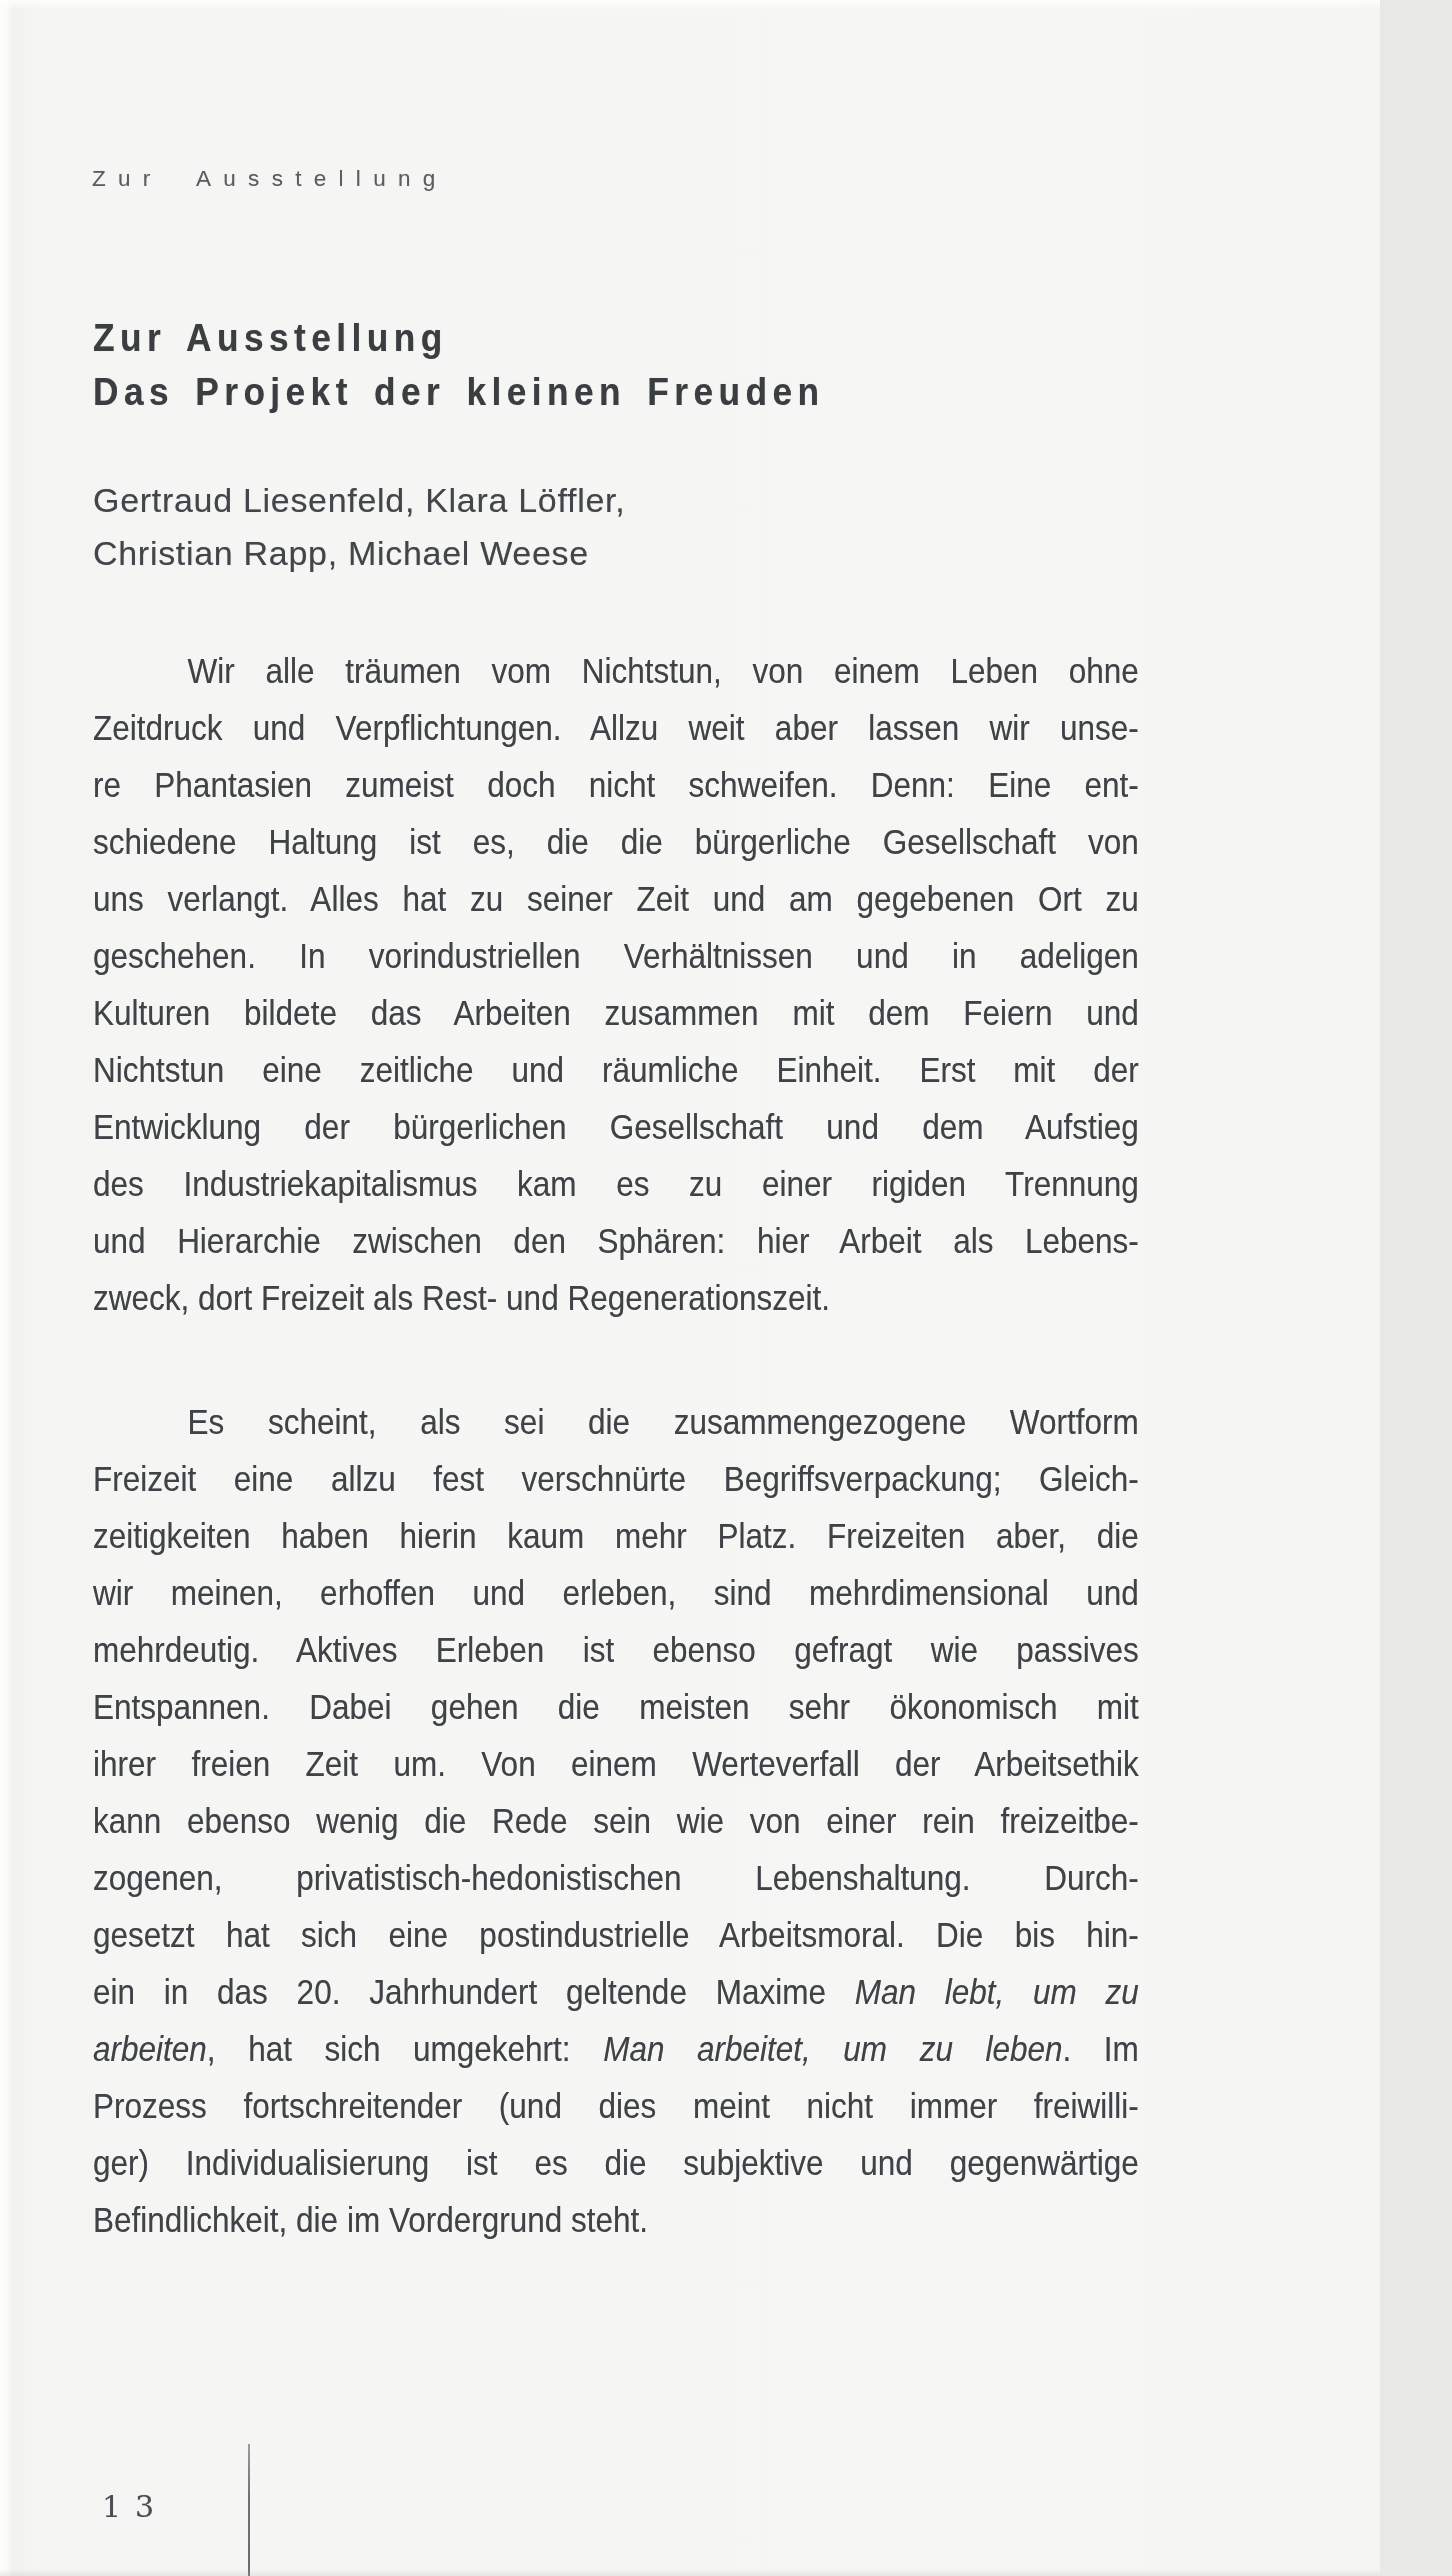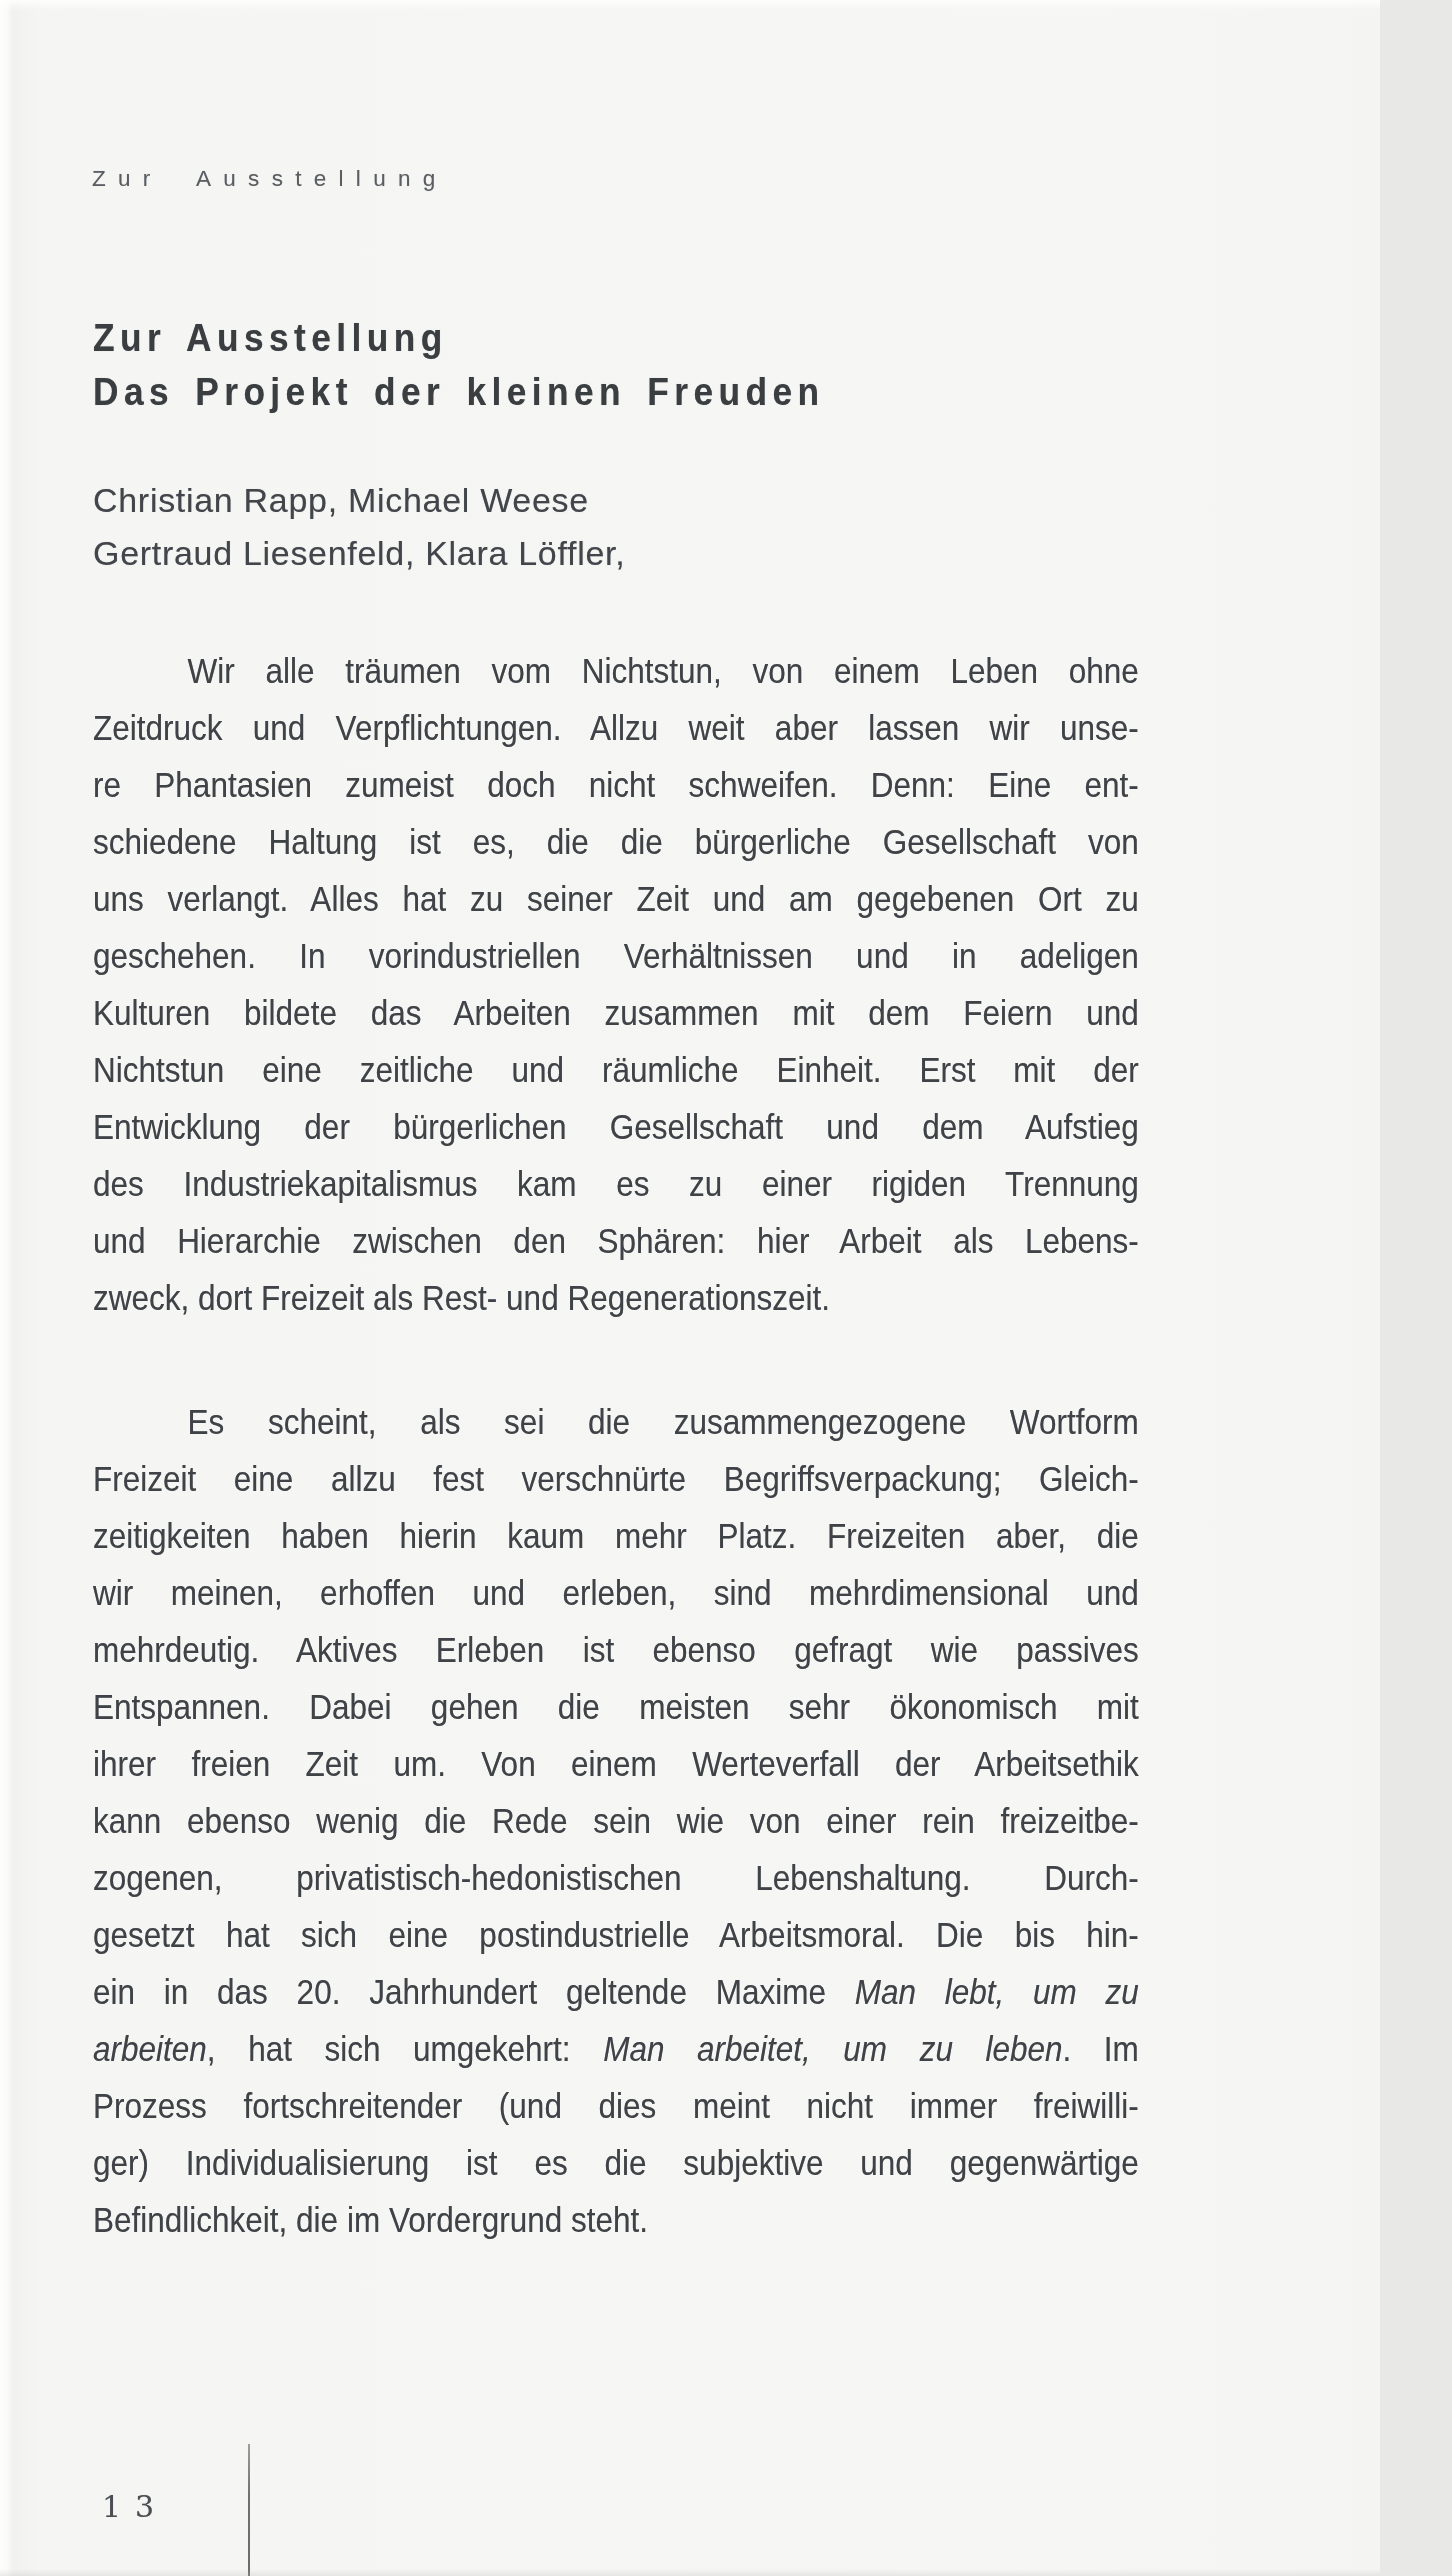--- a/index.html
+++ b/index.html
@@ -121,22 +121,22 @@
 <div class="page">
 
   <div class="running-head">Zur Ausstellung</div>
 
   <div class="title-block">
     <div>Zur Ausstellung</div>
     <div>Das Projekt der kleinen Freuden</div>
   </div>
 
   <div class="authors-block">
+    <div>Gertraud Liesenfeld, Klara Löffler,</div>
     <div>Christian Rapp, Michael Weese</div>
-    <div>Gertraud Liesenfeld, Klara Löffler,</div>
   </div>
 
   <div class="body-block">
     <div class="para">
         <div class="line indent">Wir alle träumen vom Nichtstun, von einem Leben ohne</div>
         <div class="line">Zeitdruck und Verpflichtungen. Allzu weit aber lassen wir unse-</div>
         <div class="line">re Phantasien zumeist doch nicht schweifen. Denn: Eine ent-</div>
         <div class="line">schiedene Haltung ist es, die die bürgerliche Gesellschaft von</div>
         <div class="line">uns verlangt. Alles hat zu seiner Zeit und am gegebenen Ort zu</div>
         <div class="line">geschehen. In vorindustriellen Verhältnissen und in adeligen</div>

